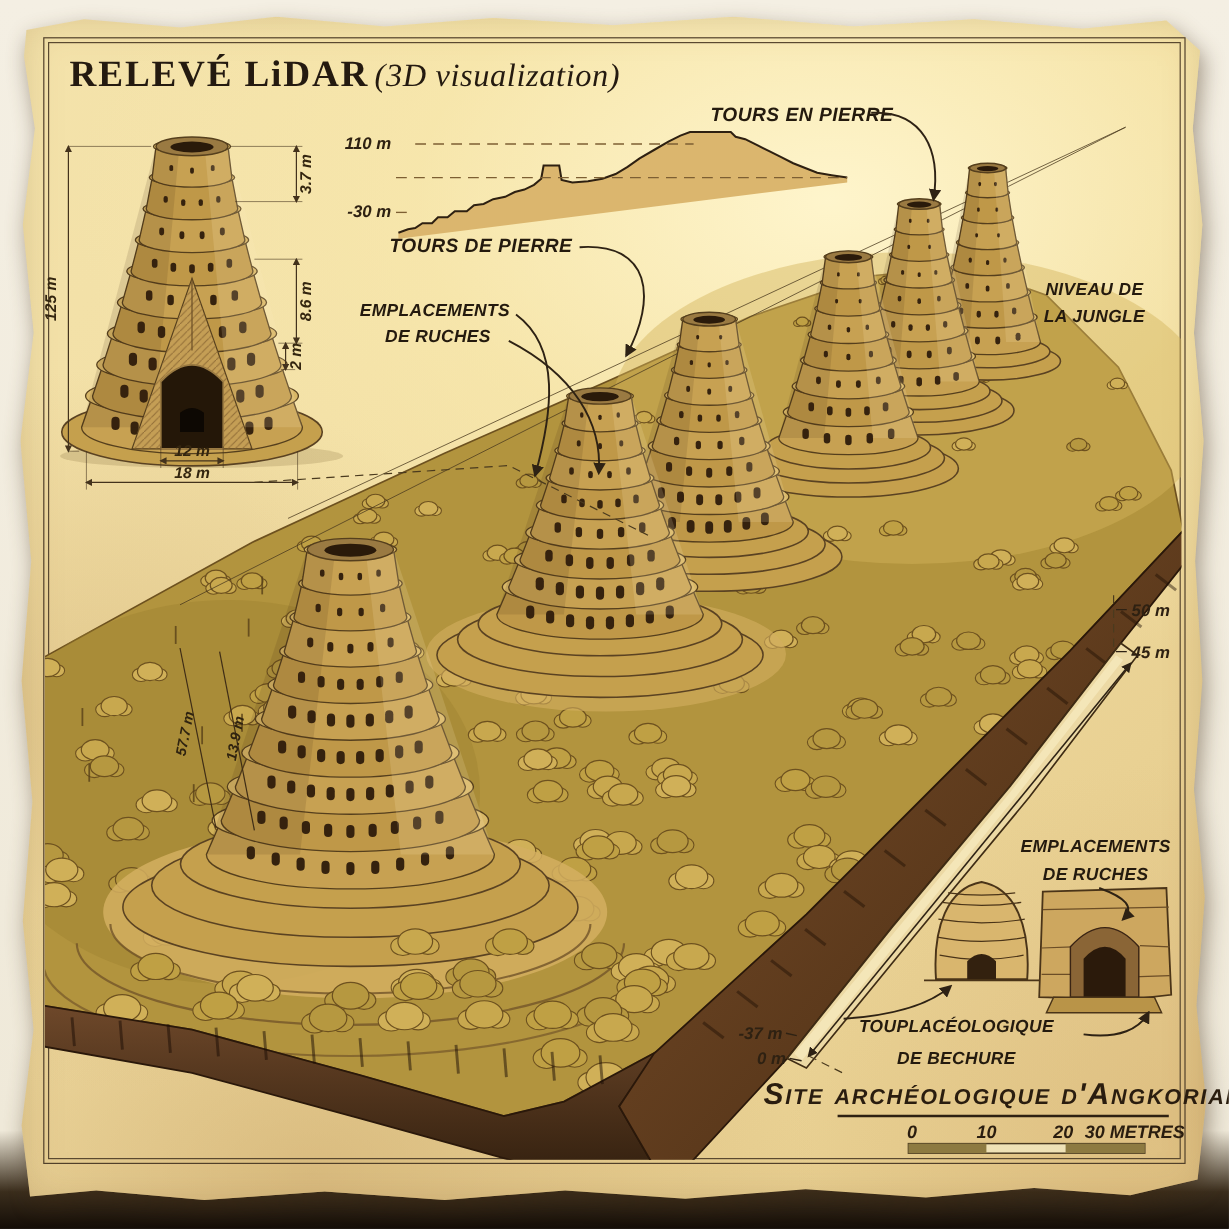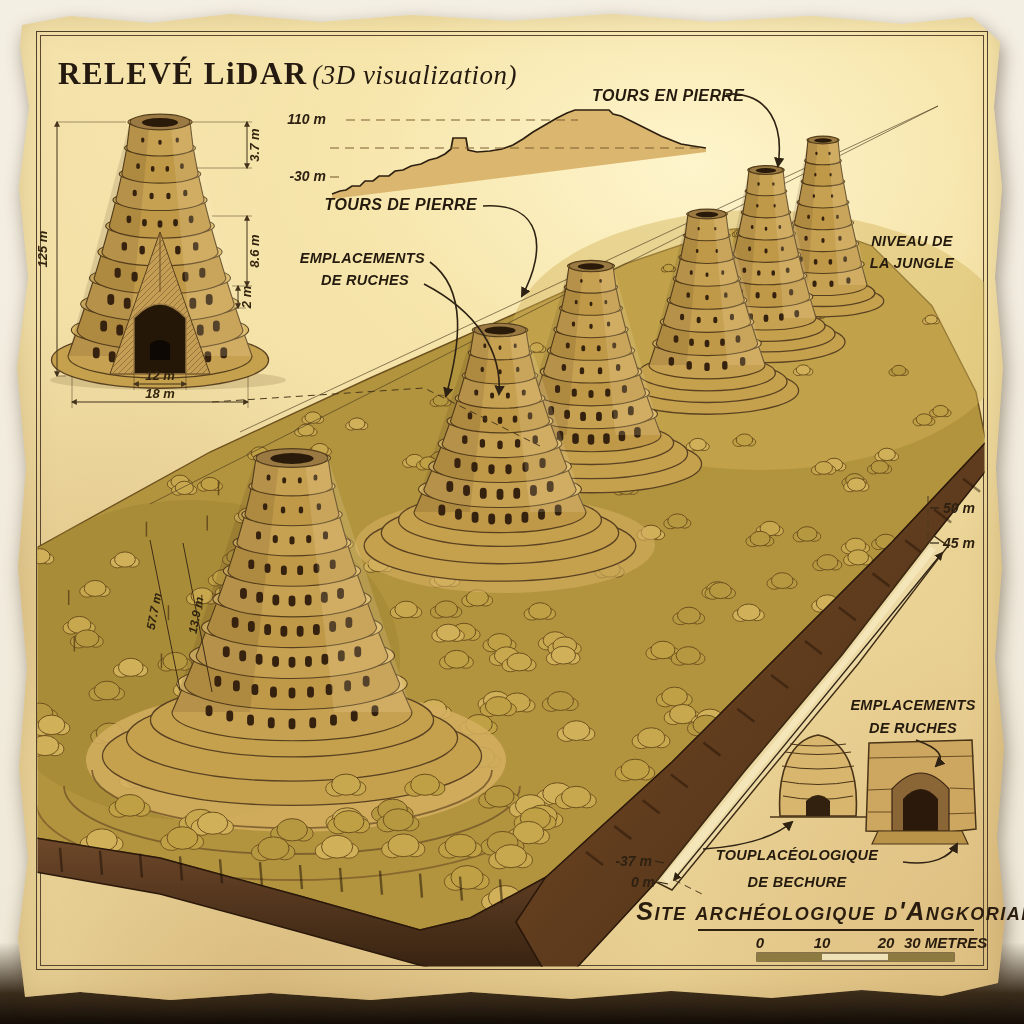--- a/index.html
+++ b/index.html
@@ -12,21 +12,21 @@
       radial-gradient(60% 50% at 8% 60%, rgba(205,170,110,.45) 0%, rgba(0,0,0,0) 60%),
       radial-gradient(70% 45% at 25% 97%, rgba(198,160,100,.5) 0%, rgba(0,0,0,0) 60%),
       radial-gradient(50% 45% at 97% 92%, rgba(215,180,120,.45) 0%, rgba(0,0,0,0) 65%),
       linear-gradient(135deg,#f4e3ab 0%,#f1dda2 45%,#e9d193 78%,#e2c687 100%);
     clip-path:polygon(1.2% 1.8%,6% .9%,14% 1.6%,22% .7%,31% 1.5%,40% .8%,50% 1.4%,60% .7%,70% 1.5%,80% .9%,89% 1.7%,96% 1%,98.8% 3.5%,98.2% 10%,99% 18%,98.3% 27%,99.1% 36%,98.4% 46%,99% 56%,98.3% 65%,99.2% 74%,98.5% 83%,99.3% 91%,98.6% 97.5%,93% 98.8%,85% 98.2%,76% 99%,66% 98.3%,56% 99.1%,46% 98.4%,36% 99.2%,26% 98.5%,16% 99.2%,7% 98.4%,1.5% 98.9%,.8% 93%,1.8% 85%,.9% 76%,1.7% 66%,.8% 56%,1.6% 46%,.7% 36%,1.8% 27%,.9% 18%,1.9% 10%,1% 4%);}
   .paper::after{content:'';position:absolute;inset:0;pointer-events:none;
     box-shadow:inset 0 0 40px rgba(125,88,40,.34), inset 0 0 7px rgba(125,88,40,.28);}
   .frame{position:absolute;left:36px;top:31px;width:950px;height:937px;
     border:1.6px solid #51402a;pointer-events:none;}
   .frame::after{content:'';position:absolute;inset:3px;border:1px solid #5a4930;}
-  .title{position:absolute;left:58px;top:44px;color:#241a10;white-space:nowrap;margin-top:12px;}
+  .title{position:absolute;left:58px;top:44px;color:#241a10;white-space:nowrap;}
   .title .main{font-family:"Liberation Serif",serif;font-size:31px;font-weight:700;letter-spacing:1.5px;}
   .title .sub{font-family:"Liberation Serif",serif;font-size:27px;font-style:italic;font-weight:400;letter-spacing:.5px;}
   svg text{user-select:none;}
   .lbl{font:italic 700 16px "Liberation Sans",sans-serif;fill:#241a0e;letter-spacing:.4px;}
   .lbl-s{font:italic 700 14.5px "Liberation Sans",sans-serif;fill:#241a0e;letter-spacing:.3px;}
   .elev{font:italic 700 14px "Liberation Sans",sans-serif;fill:#2e2112;}
   .dimt{font:italic 700 13px "Liberation Sans",sans-serif;fill:#33250f;text-anchor:middle;}
   .dims{font:italic 700 12px "Liberation Sans",sans-serif;fill:#2f2310;text-anchor:middle;}
   .site{font:italic 700 25px "Liberation Sans",sans-serif;font-variant:small-caps;fill:#2a1d0f;letter-spacing:1.5px;text-anchor:middle;}
   .scl{font:italic 700 15px "Liberation Sans",sans-serif;fill:#2a1d0f;text-anchor:middle;}

